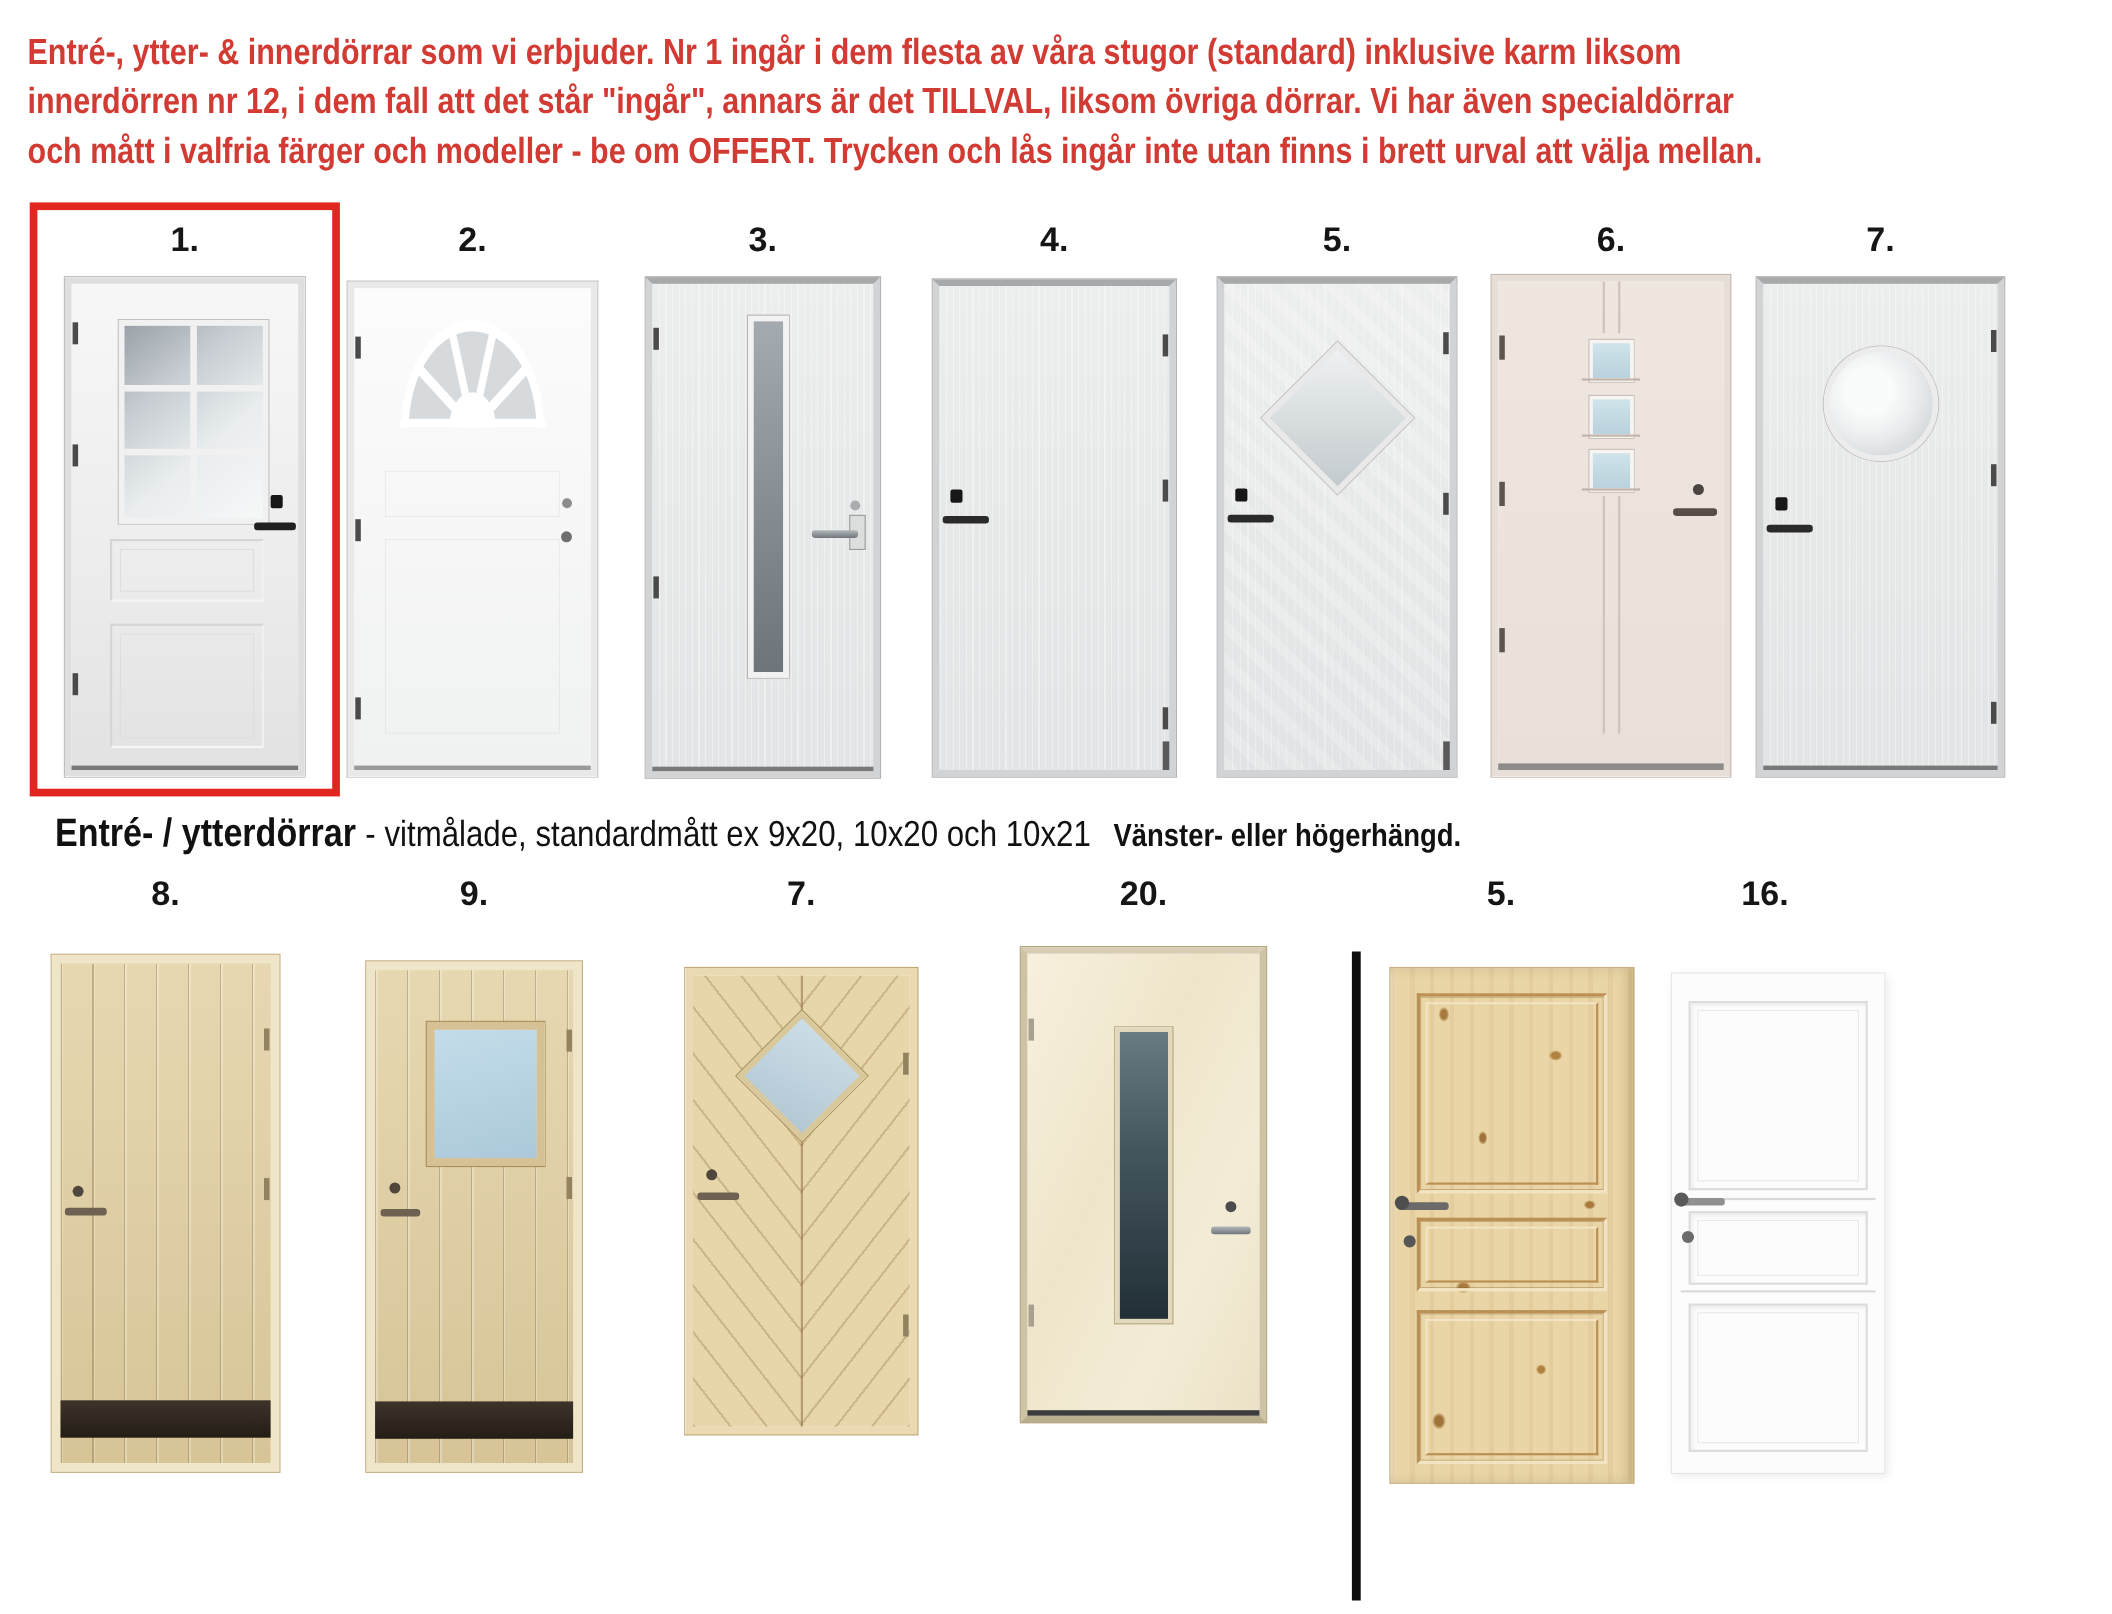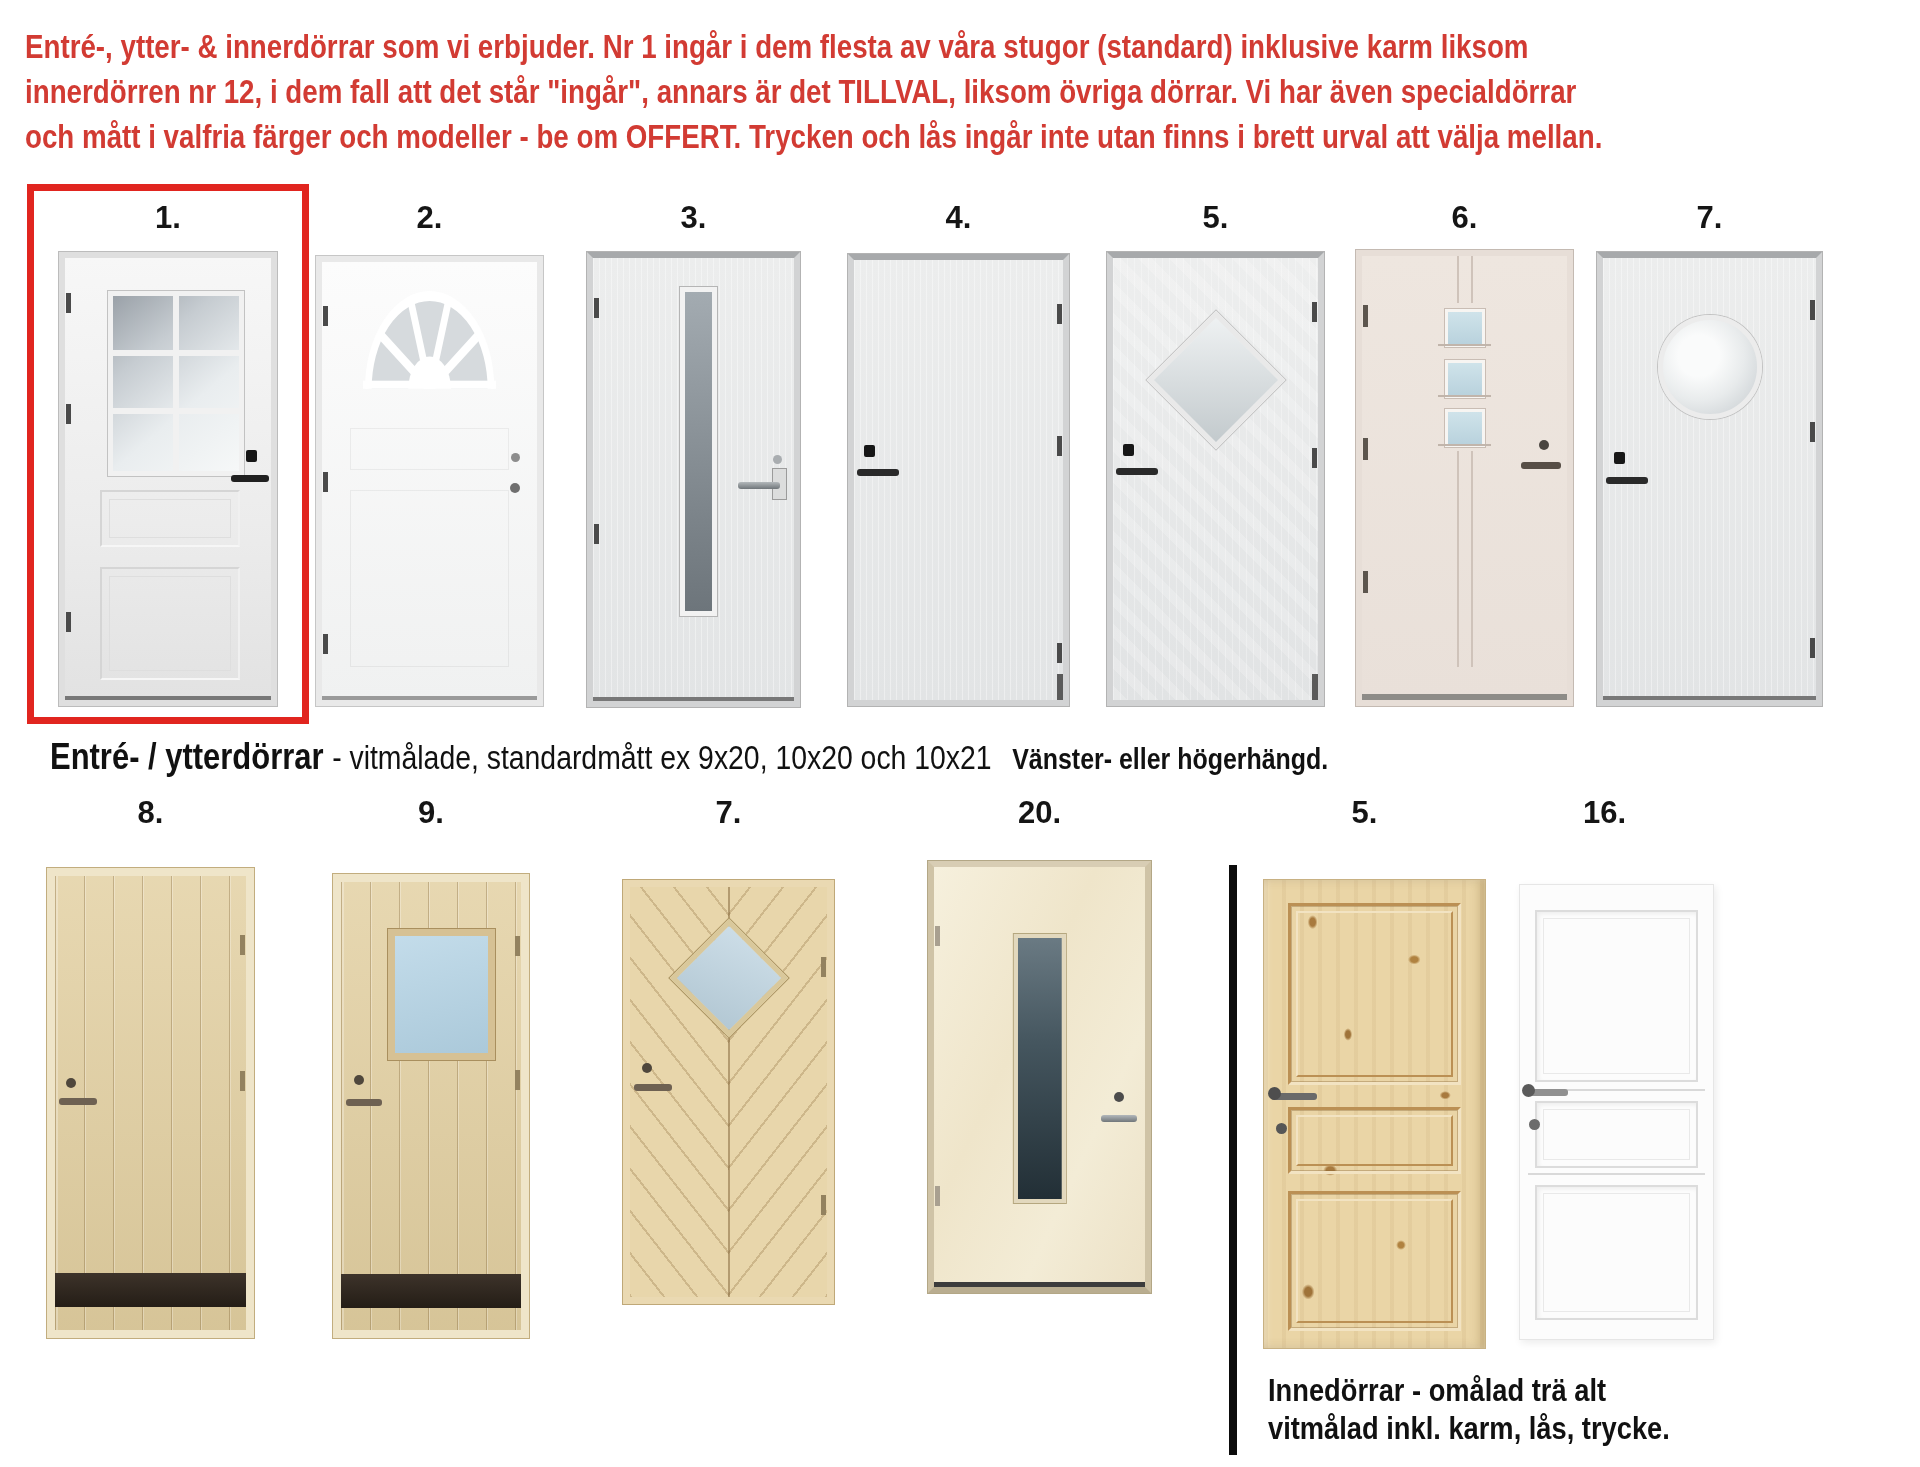--- a/index.html
+++ b/index.html
@@ -295,18 +295,14 @@
       </div>
     <div class="abs rule13" style="top:63.5%;"></div>
     <div class="abs p13" style="top:66%;height:29%;">
         <div class="in"></div>
       </div>
     <div class="abs lev" style="left:2%;top:45%;width:44px;height:7px;background:#909090;"></div>
     <div class="abs knob" style="left:1%;top:43.8%;width:13px;height:13px;background:#5a5a5a;"></div>
     <div class="abs knob" style="left:4.5%;top:51.5%;width:11px;height:11px;background:#6b6b6b;"></div>
   </div>
 
-  <div class="abs cap3" style="left:1268px;top:1372px;">
-    <div>Innedörrar - omålad trä alt</div>
-    <div>vitmålad inkl. karm, lås, trycke.</div>
-  </div>
 
 </div>
 
 </body></html>

